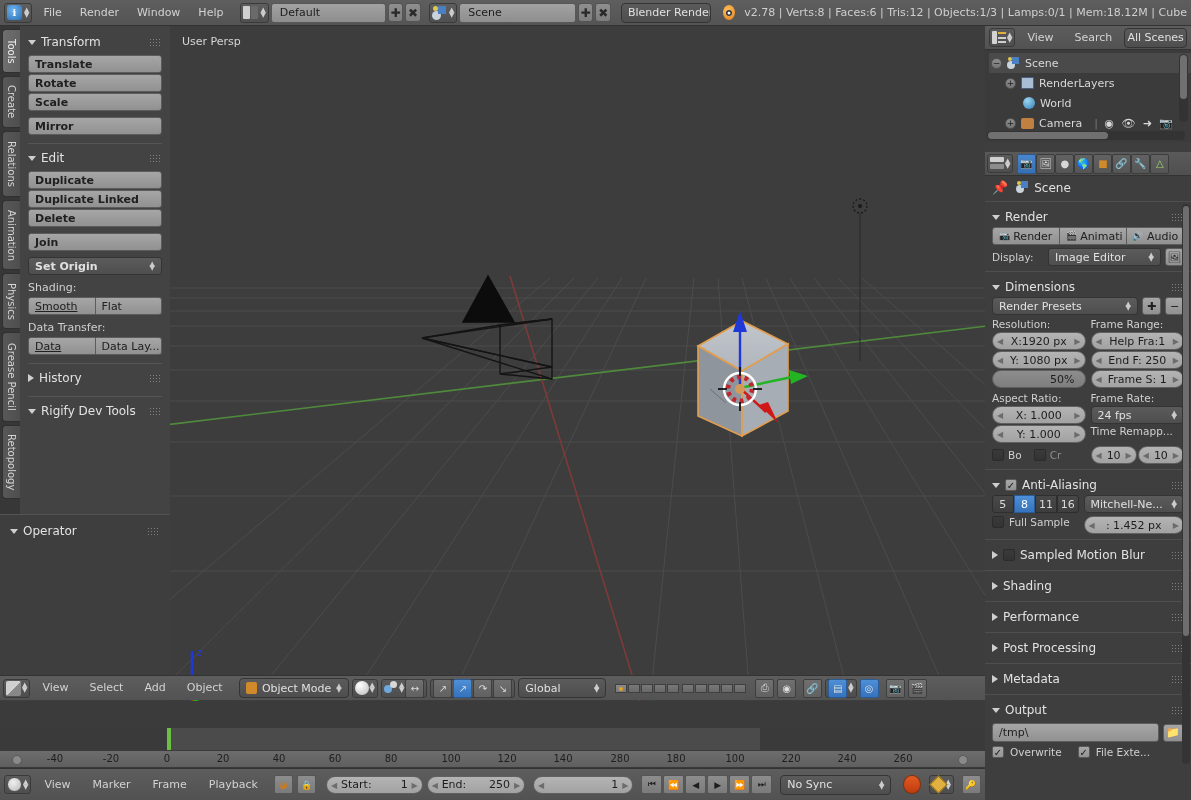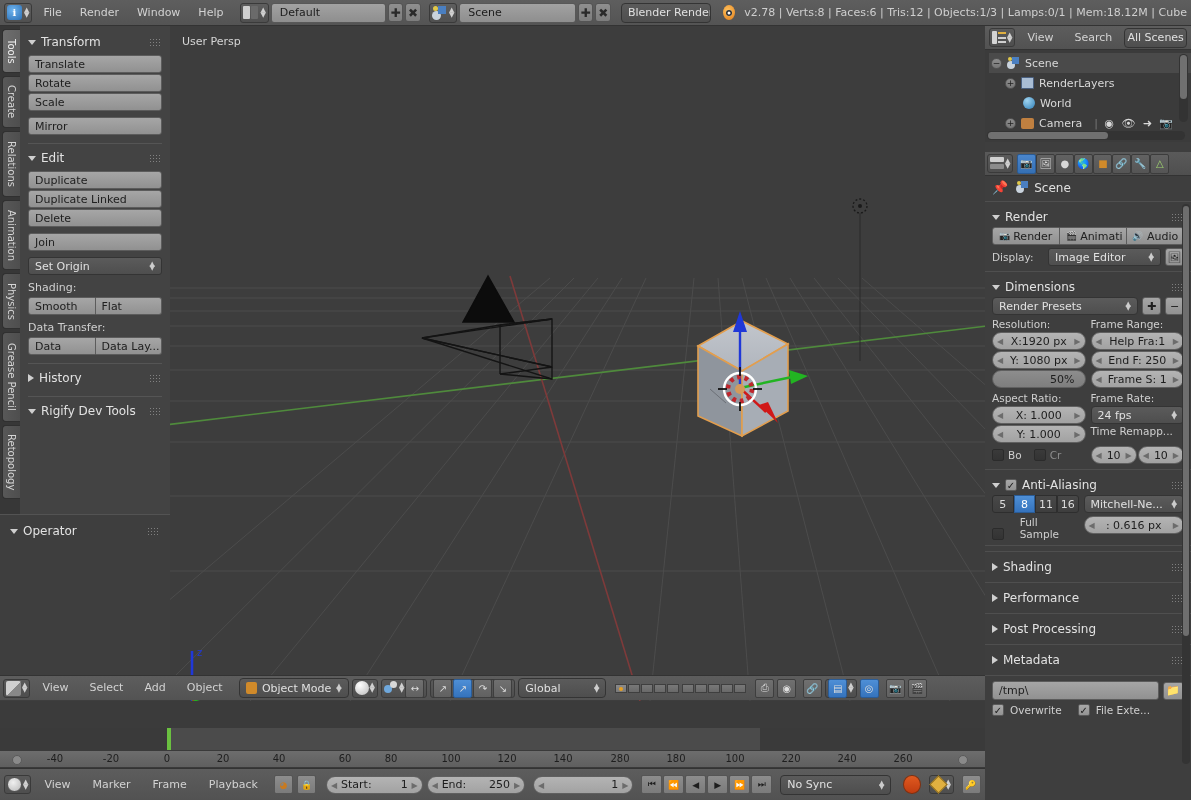--- a/index.html
+++ b/index.html
@@ -88,25 +88,25 @@
   #vtabs { position:absolute; left:0; top:0; width:20px; height:100%; background:#373737;}
   .vtab { width:18px; background:linear-gradient(90deg,#585858,#4e4e4e);
     border:1px solid #303030; border-right:none;
     border-radius:4px 0 0 4px; margin:3px 0 0 2px;
     writing-mode:vertical-rl; text-orientation:mixed;
     display:flex; align-items:center; justify-content:center;
     color:#d6d6d6; font-size:10px; padding:6px 0; cursor:default;}
   .vtab.active { background:linear-gradient(90deg,#6e6e6e,#636363); color:#f0f0f0; }
   #toolpanel { position:absolute; left:20px; top:0; right:0; bottom:0;
     background:#434343; padding:6px 8px 0 8px; }
-  .tbtn { width:100%; margin-bottom:1px; }
+  .tbtn { width:100%; margin-bottom:1px;font-weight:bold; }
   .hr { height:1px; background:#555; margin:8px 0 4px 0; }
   .lbl { color:#d0d0d0; font-size:11px; margin:6px 0 3px 0; }
   .row2 { display:flex; }
-  .row2 .btn:first-child { border-radius:3px 0 0 3px; }
+  .row2 .btn:first-child { border-radius:3px 0 0 3px;text-decoration:underline; }
   .row2 .btn:last-child { border-radius:0 3px 3px 0; border-left:none; }
 
   #operatorpanel { position:absolute; left:0; top:488px; width:170px; height:187px;
      background:#3e3e3e; border-top:1px solid #535353; padding:6px 10px;}
 
   
   #viewport { position:absolute; left:170px; top:26px; width:815px; height:675px;
     background:#3d3d3d; overflow:hidden; }
   #vpsvg { position:absolute; inset:0; }
   #persplabel { position:absolute; left:12px; top:9px; color:#d5d5d5; font-size:11px;}
@@ -756,33 +756,39 @@
         </div>
         <div class="btn dark" style="border-radius:4px">
           <span>Mitchell-Ne...</span>
           <span class="arrows light">
               <span>▲</span>
               <span>▼</span>
             </span>
         </div>
       </div>
       <div class="col2" style="margin-top:3px">
-        <div style="display:flex;align-items:flex-end;gap:16px">
+        <div style="display:flex;align-items:flex-start;gap:5px">
           <span class="chk off"></span>
           <span class="minilbl">Full Sample</span>
         </div>
         <div class="btn num">
           <span class="arrL">◀</span>
-          <span>: 0.616 px</span>
+          <span>: 1.452 px</span>
           <span class="arrR">▶</span>
         </div>
       </div>
 
       <div class="pline"></div>
 
+      <div class="sechead">
+        <span class="tri tri-r"></span>
+        <span class="chk off"></span>
+        <span>Sampled Motion Blur</span>
+        <span class="grip"></span>
+      </div>
       <div class="pline"></div>
       <div class="sechead">
         <span class="tri tri-r"></span>
         <span>Shading</span>
         <span class="grip"></span>
       </div>
       <div class="pline"></div>
       <div class="sechead">
         <span class="tri tri-r"></span>
         <span>Performance</span>
@@ -795,20 +801,25 @@
         <span class="grip"></span>
       </div>
       <div class="pline"></div>
       <div class="sechead">
         <span class="tri tri-r"></span>
         <span>Metadata</span>
         <span class="grip"></span>
       </div>
       <div class="pline"></div>
 
+      <div class="sechead">
+        <span class="tri tri-d"></span>
+        <span>Output</span>
+        <span class="grip"></span>
+      </div>
       <div class="prow" style="margin-top:3px">
         <div class="btn" style="flex:1;height:19px">/tmp\</div>
         <div class="btn" style="width:21px;justify-content:center;padding:0;color:#b07a20">📁</div>
       </div>
       <div class="prow" style="margin-top:4px;gap:6px">
         <span class="chk">✓</span>
         <span class="minilbl">Overwrite</span>
         <span class="chk" style="margin-left:10px">✓</span>
         <span class="minilbl">File Exte...</span>
       </div>
@@ -826,21 +837,21 @@
       <div id="tlplayhead" style="left:167px"></div>
     </div>
     <div id="tlruler">
       <span class="tlnub" style="left:12px"></span>
       <span class="tlnub" style="left:958px"></span>
       <span class="tick" style="left:55px">-40</span>
       <span class="tick" style="left:111px">-20</span>
       <span class="tick" style="left:167px">0</span>
       <span class="tick" style="left:223px">20</span>
       <span class="tick" style="left:279px">40</span>
-      <span class="tick" style="left:345px">60</span>
+      <span class="tick" style="left:335px">60</span>
       <span class="tick" style="left:391px">80</span>
       <span class="tick" style="left:451px">100</span>
       <span class="tick" style="left:507px">120</span>
       <span class="tick" style="left:563px">140</span>
       <span class="tick" style="left:620px">280</span>
       <span class="tick" style="left:676px">180</span>
       <span class="tick" style="left:735px">100</span>
       <span class="tick" style="left:791px">220</span>
       <span class="tick" style="left:847px">240</span>
       <span class="tick" style="left:903px">260</span>

